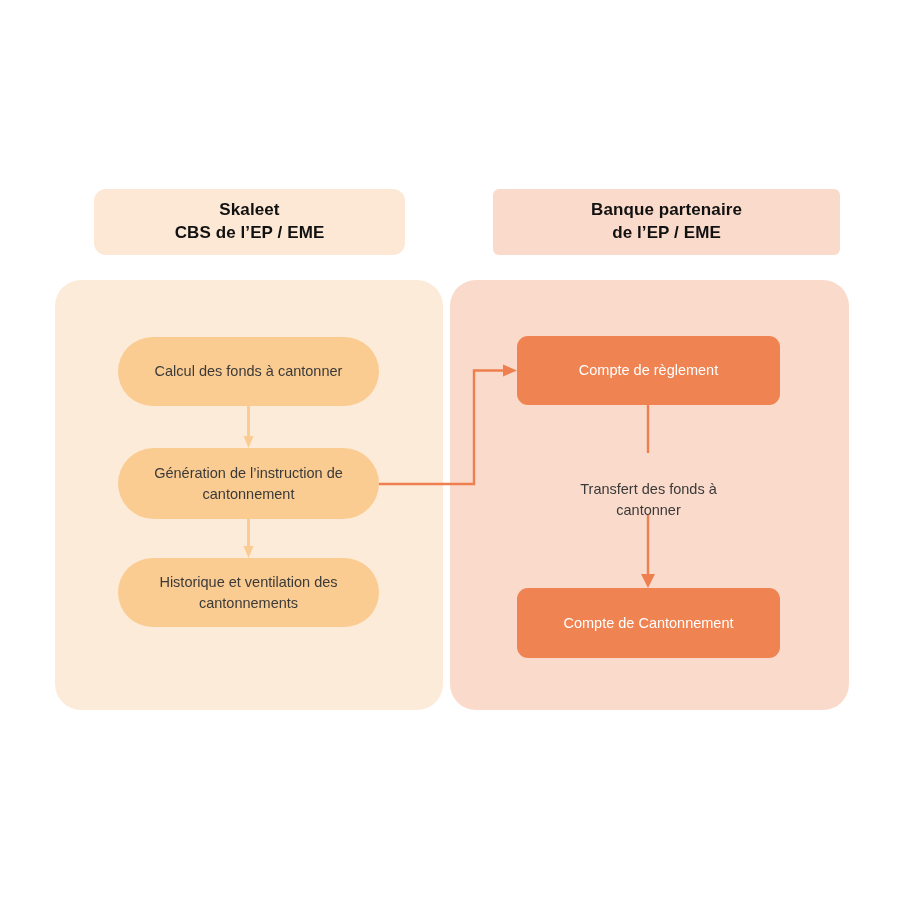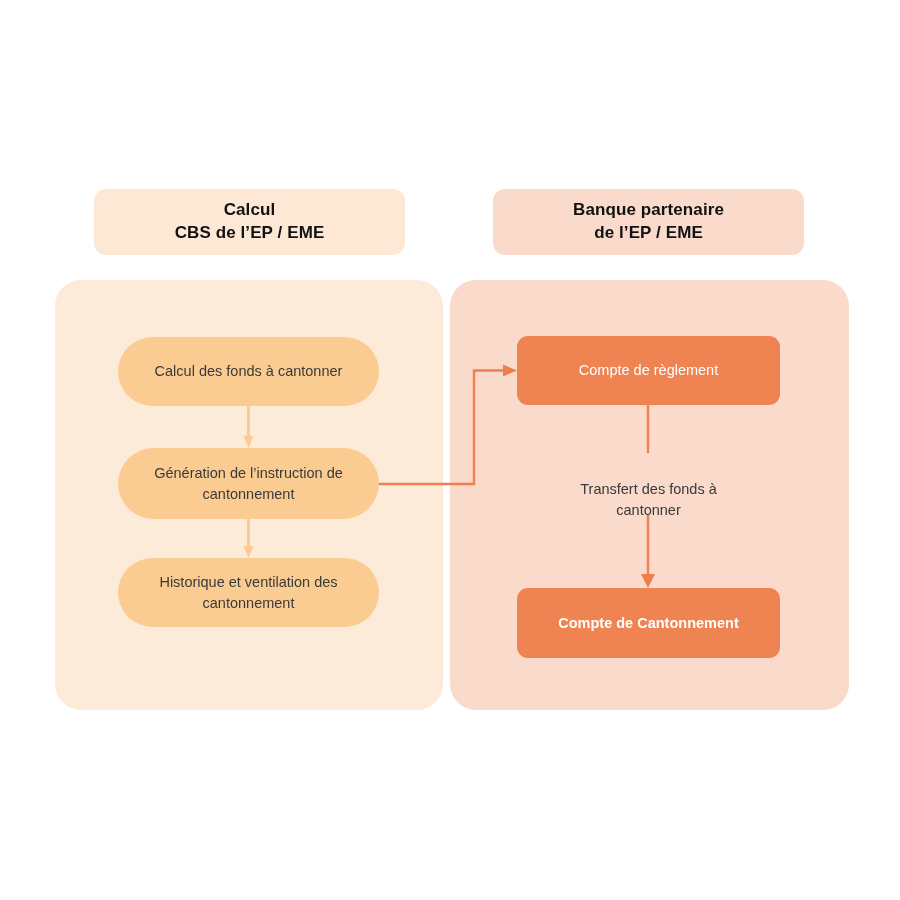--- a/index.html
+++ b/index.html
@@ -39,23 +39,24 @@
   #header-left {
     left: 94px;
     top: 189px;
     width: 311px;
     height: 66px;
     background: #FCE8D5;
   }
   #header-right {
     left: 493px;
     top: 189px;
-    width: 311px;
+    width: 347px;
     height: 66px;
     background: #FADACB;
+    border-radius: 6px;
   }
 
   
   .panel {
     position: absolute;
     border-radius: 26px;
   }
   #panel-left {
     left: 55px;
     top: 280px;
@@ -101,21 +102,21 @@
     background: #F08352;
     border-radius: 11px;
     color: #ffffff;
     font-size: 14.5px;
     line-height: 1.42;
     white-space: pre-line;
     padding: 0 12px;
     box-sizing: border-box;
   }
   #card-reglement   { left: 517px; top: 336px; width: 263px; height: 69px; }
-  #card-cantonnement{ left: 517px; top: 588px; width: 263px; height: 70px; font-weight: bold; }
+  #card-cantonnement{ left: 517px; top: 588px; width: 263px; height: 70px; }
 
   
   #label-transfert {
     position: absolute;
     left: 548px;
     top: 479px;
     width: 201px;
     text-align: center;
     font-size: 14.5px;
     line-height: 1.42;
@@ -131,21 +132,21 @@
     width: 900px;
     height: 900px;
     pointer-events: none;
   }
 </style>
 </head>
 <body>
 
 <div id="canvas">
 
-  <div class="header-chip" id="header-left">Calcul
+  <div class="header-chip" id="header-left">Skaleet
 CBS de l’EP / EME</div>
 
   <div class="header-chip" id="header-right">Banque partenaire
 de l’EP / EME</div>
 
   <div class="panel" id="panel-left"></div>
 
   <div class="panel" id="panel-right"></div>
 
   <svg id="connectors" viewBox="0 0 900 900">
@@ -174,21 +175,21 @@
       <path d="M 648 588 L 641 574 L 655 574 Z" fill="#EE7F4F"></path>
     </g>
   </svg>
 
   <div class="pill" id="pill-generation">Génération de l’instruction de
 cantonnement</div>
 
   <div class="pill" id="pill-calcul">Calcul des fonds à cantonner</div>
 
   <div class="pill" id="pill-historique">Historique et ventilation des
-cantonnement</div>
+cantonnements</div>
 
   <div class="card" id="card-reglement">Compte de règlement</div>
 
   <div class="card" id="card-cantonnement">Compte de Cantonnement</div>
 
   <div id="label-transfert">Transfert des fonds à
 cantonner</div>
 
 </div>
 

